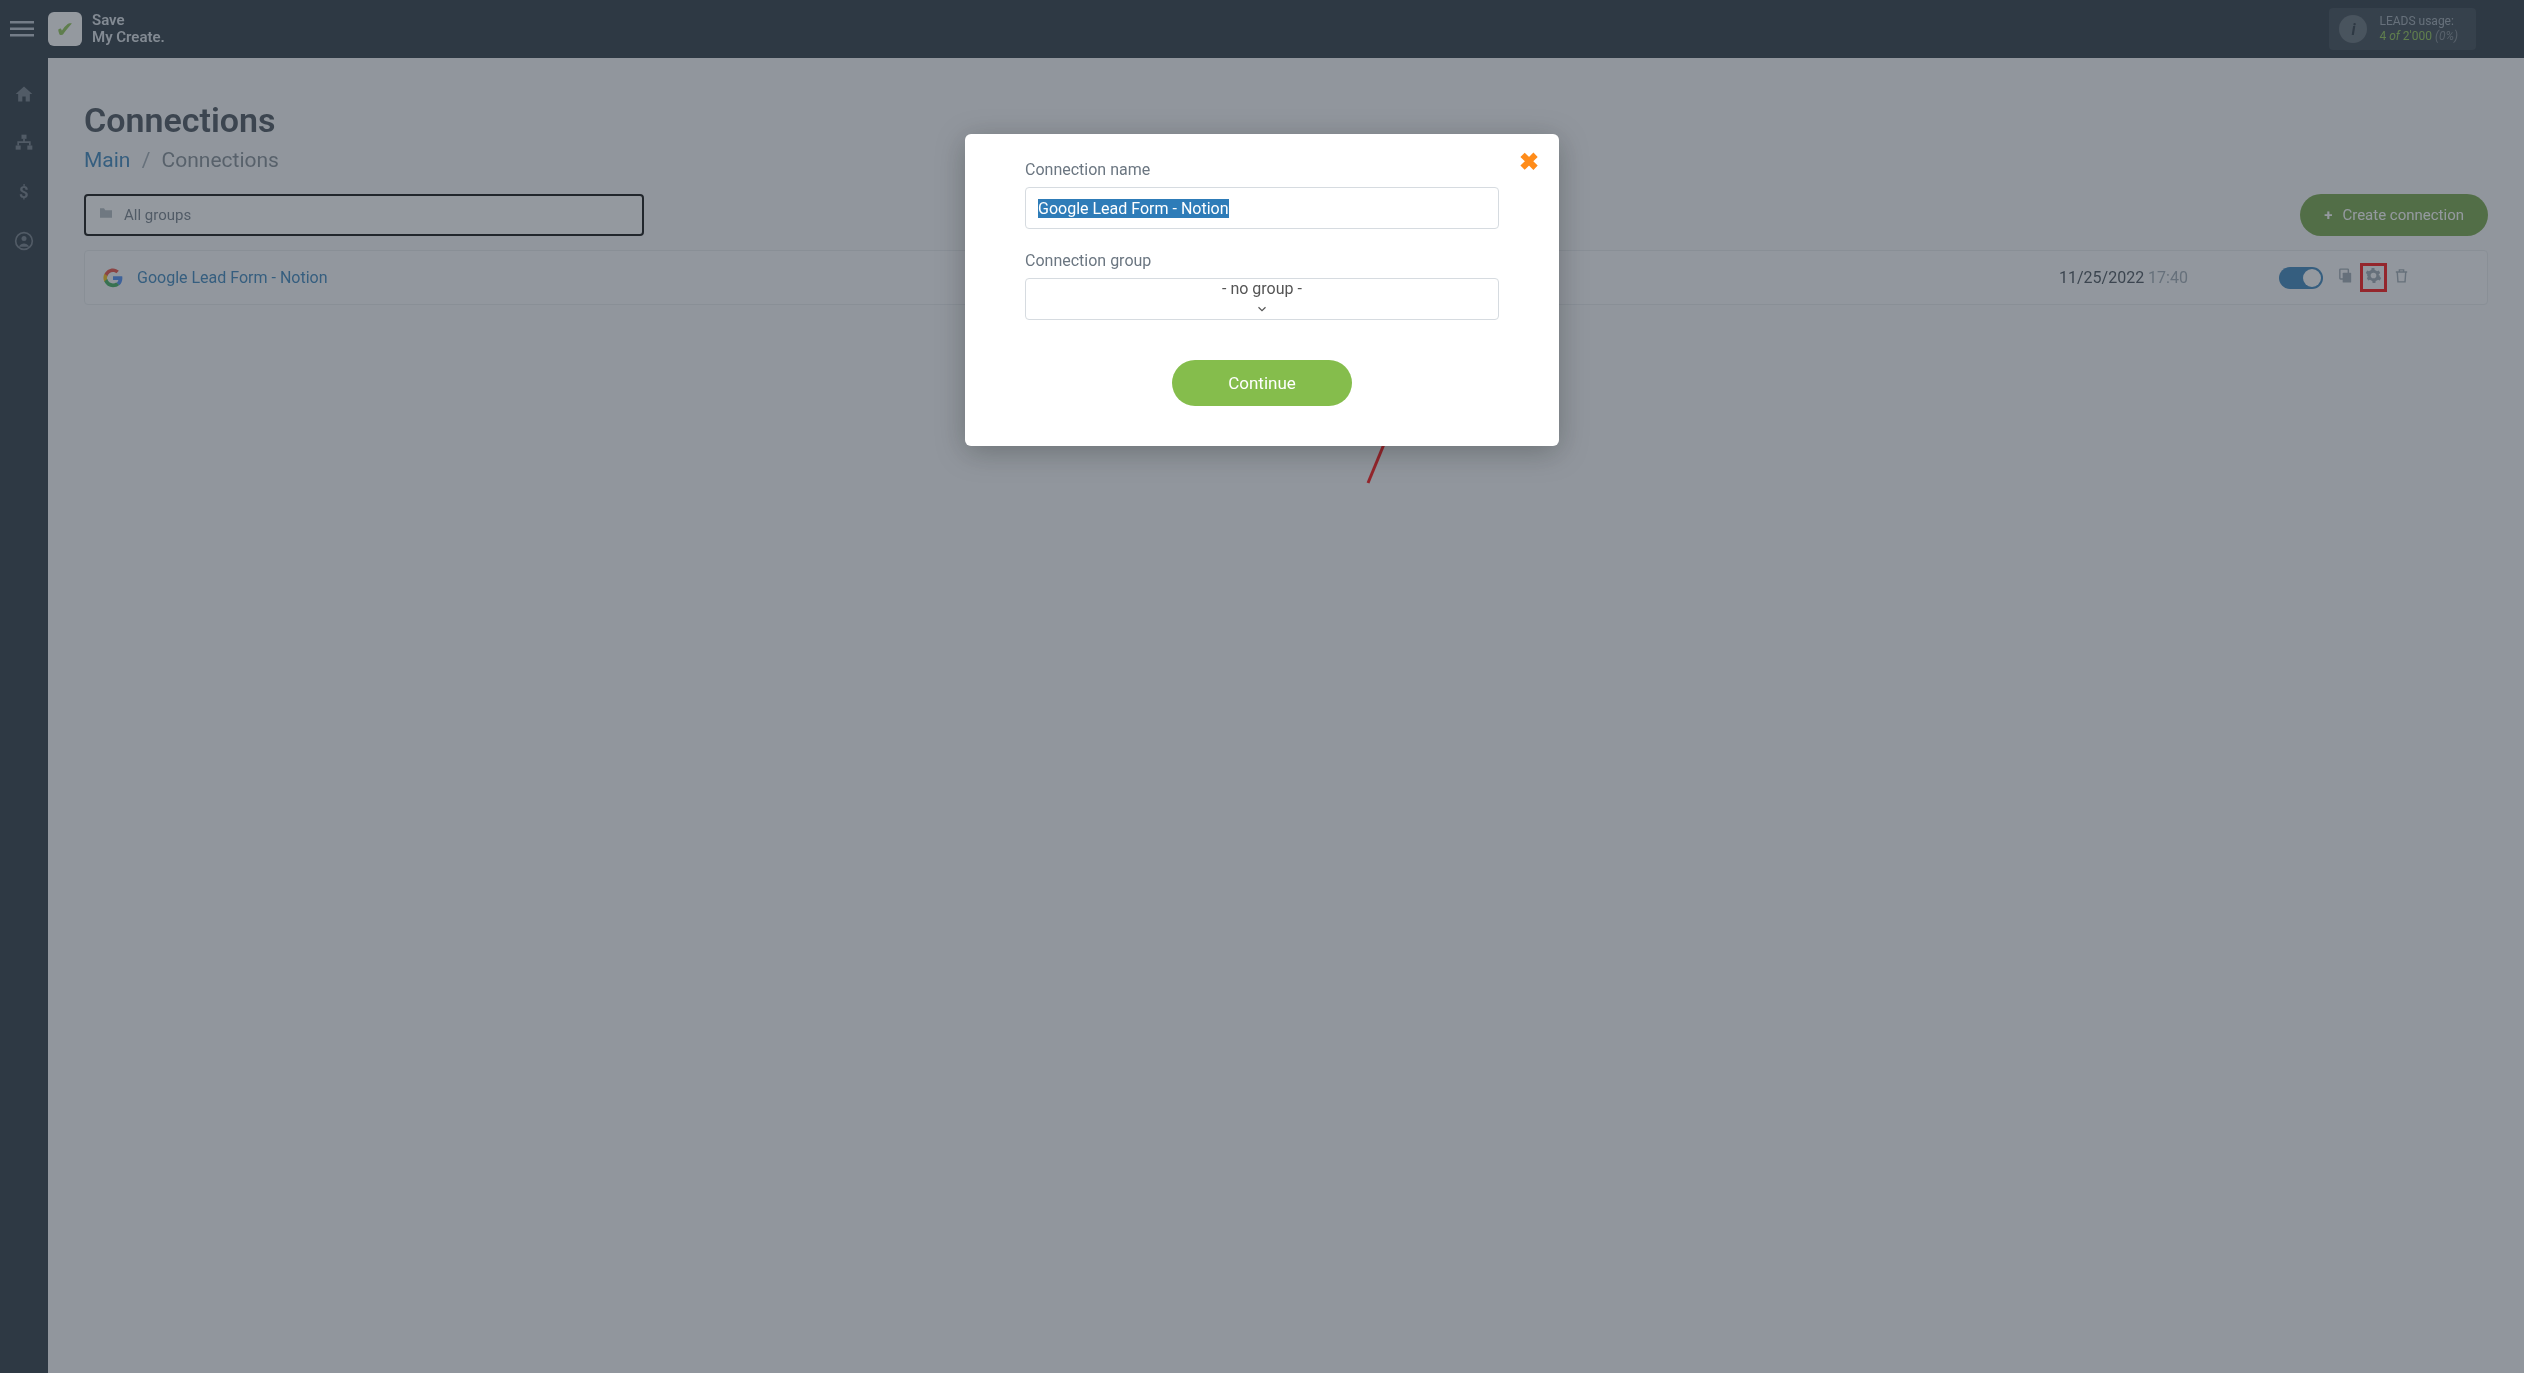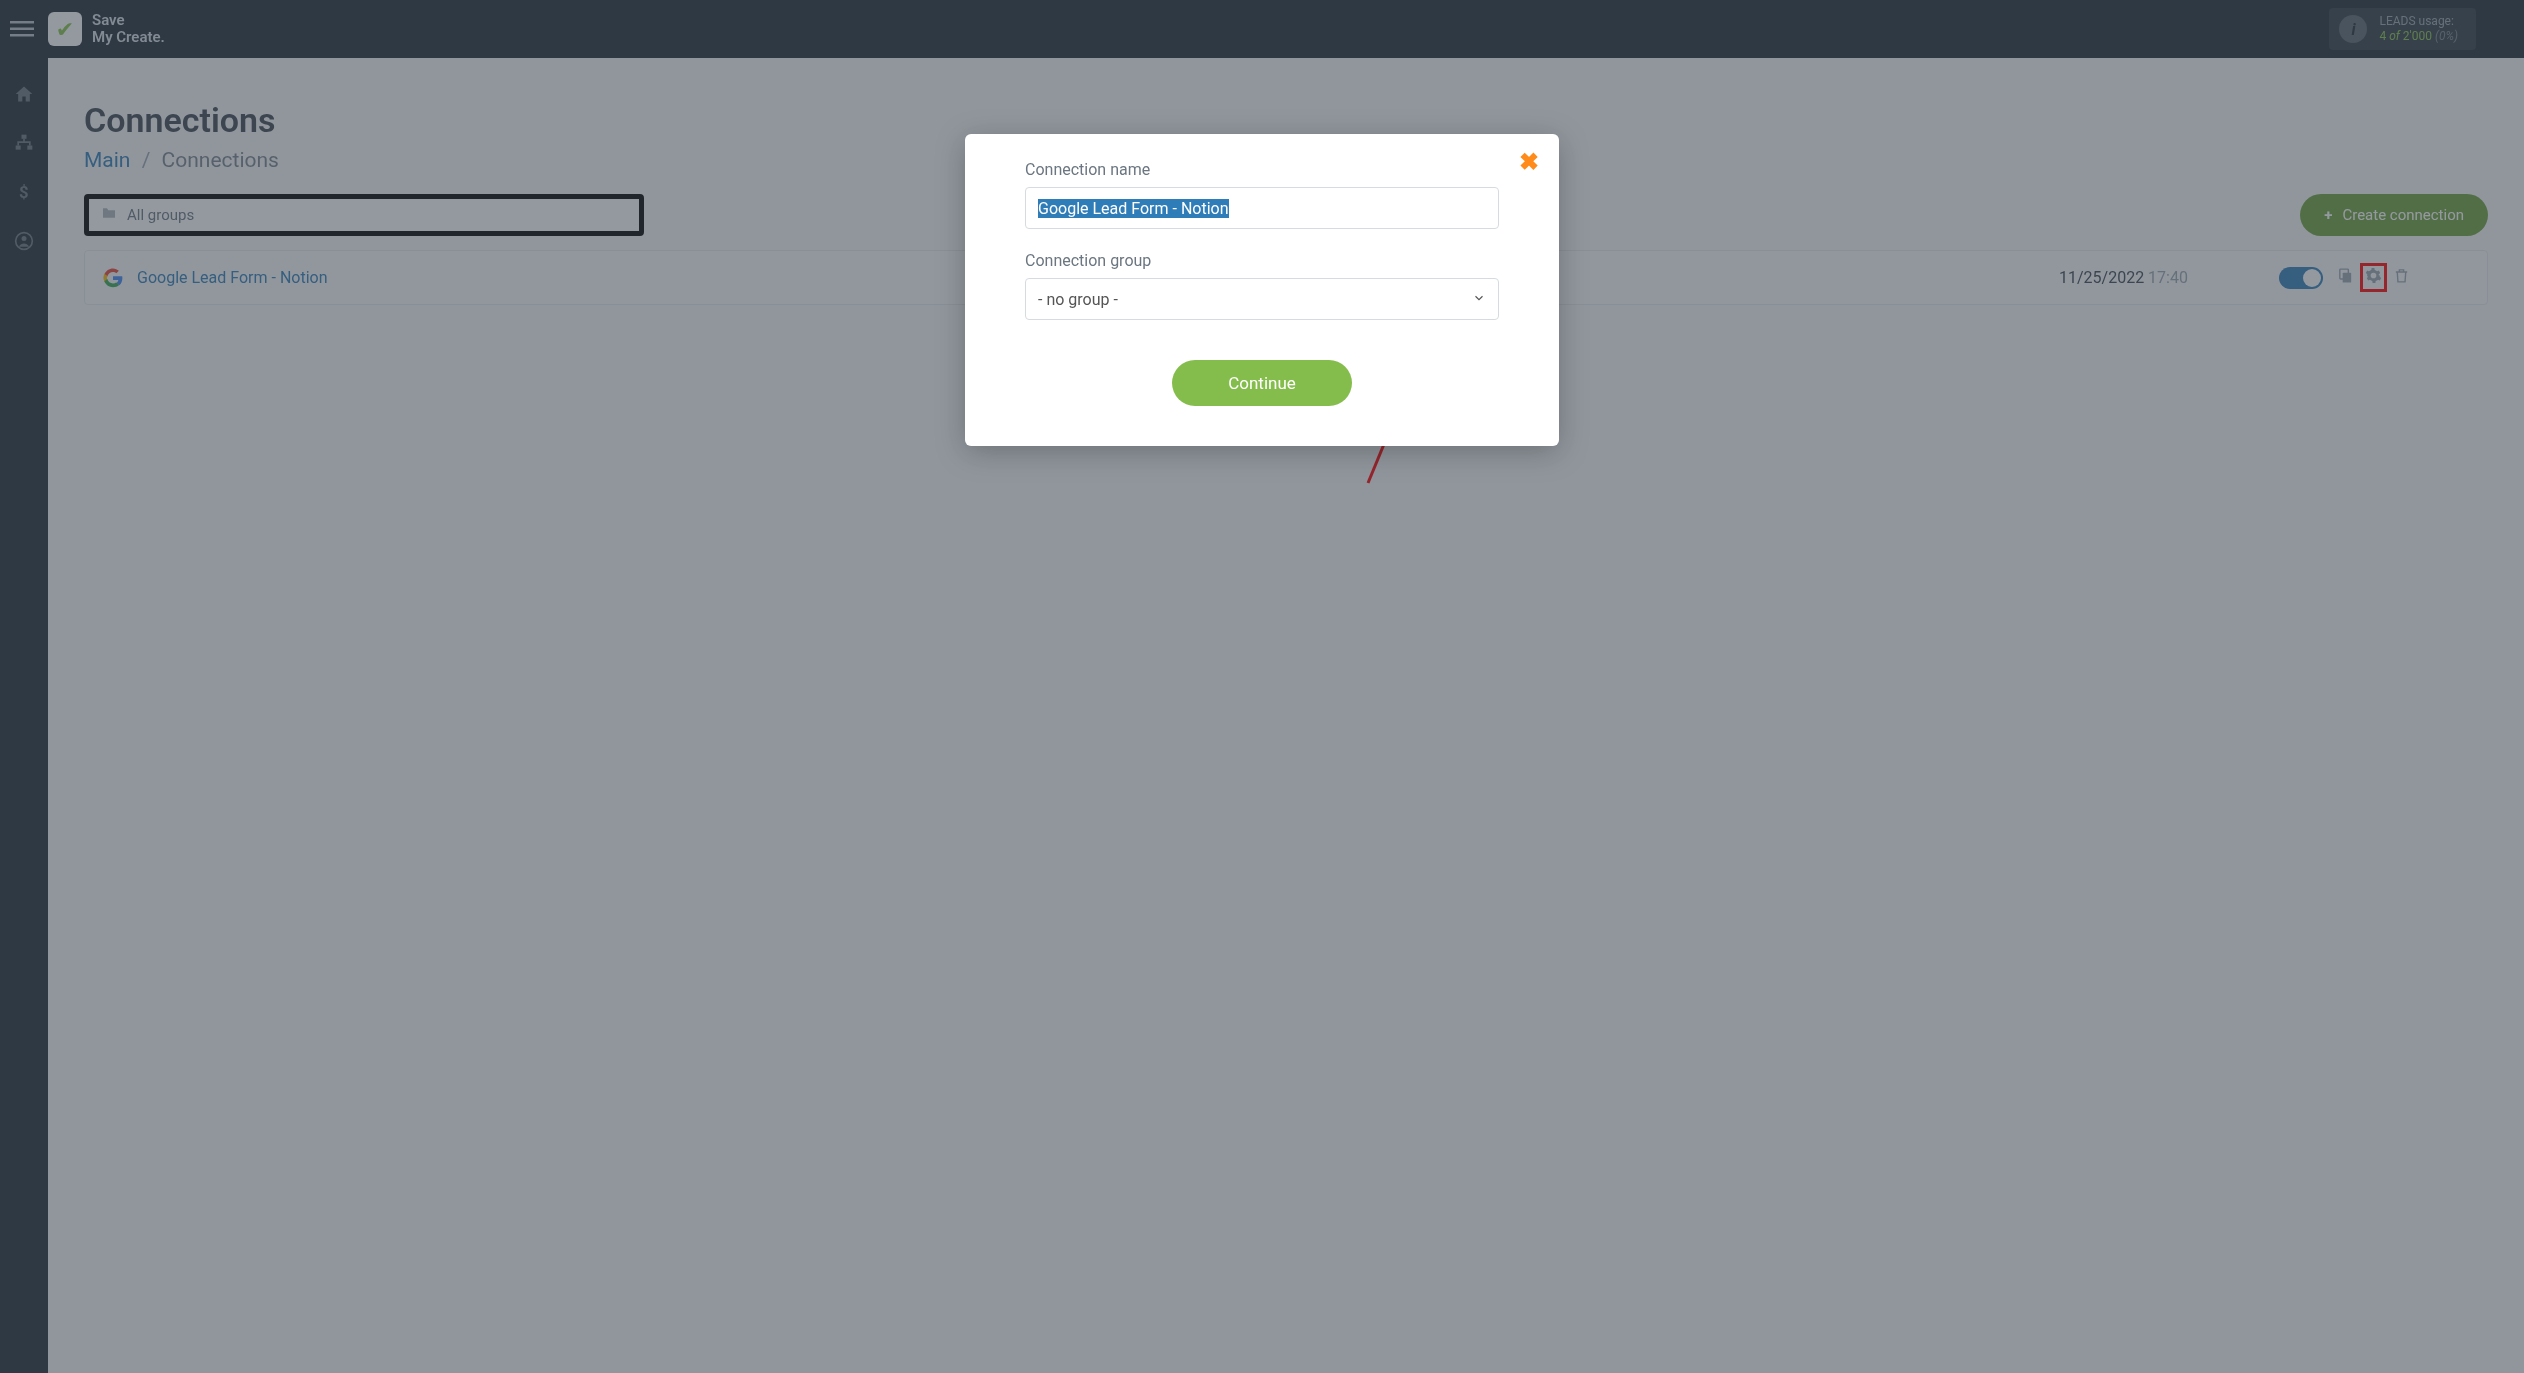--- a/index.html
+++ b/index.html
@@ -36,21 +36,21 @@
 
 
 .main{flex:1;background:#f8f9fa;padding:42px 36px;position:relative;overflow:auto;}
 .page-title{font-size:34px;font-weight:600;color:#3c4650;margin-bottom:8px;}
 .breadcrumb{font-size:21px;margin-bottom:22px;}
 .breadcrumb .bc-main{color:#2e7cb8;}
 .breadcrumb .bc-sep{color:#9aa5af;margin:0 6px;}
 .breadcrumb .bc-cur{color:#7a848d;}
 
 .toolbar-row{display:flex;margin-bottom:14px;}
-.group-select{flex:0 0 560px;height:42px;border:5px solid #000000;border-radius:4px;background:#fff;display:flex;align-items:center;padding:0 12px;color:#6b7681;font-size:15px;}
+.group-select{flex:0 0 560px;height:42px;border:2px solid #000000;border-radius:4px;background:#fff;display:flex;align-items:center;padding:0 12px;color:#6b7681;font-size:15px;}
 .folder-icon{color:#adb5bd;margin-right:10px;font-size:16px;}
 .toolbar-spacer{flex:1;}
 .create-btn{height:42px;background:#6ea03c;color:#fff;border:none;border-radius:21px;padding:0 24px;font-size:15px;display:flex;align-items:center;cursor:pointer;}
 .create-btn .plus{margin-right:10px;font-weight:700;}
 
 .table-head{display:flex;padding:6px 18px 10px 18px;color:#8a939c;font-size:12px;font-weight:600;letter-spacing:0.4px;}
 .th-name{flex:1;}
 .th-date{width:220px;}
 .th-auto{width:190px;}
 
@@ -68,21 +68,21 @@
 .gear-highlight{border:3px solid #f00;padding:1px 2px;}
 
 
 .overlay{position:fixed;inset:0;background:rgba(60,70,80,0.55);}
 .modal{position:absolute;left:50%;top:134px;transform:translateX(-50%);width:594px;background:#fff;border-radius:6px;padding:26px 60px 40px 60px;box-shadow:0 6px 30px rgba(0,0,0,0.25);}
 .modal-close{position:absolute;top:14px;right:20px;color:#ff8c1a;font-size:24px;font-weight:700;cursor:pointer;}
 .modal-title{text-align:center;color:#80b24a;font-size:28px;font-weight:700;margin:10px 0 28px 0;}
 .field-label{color:#6b7681;font-size:16px;margin-bottom:8px;}
 .input-wrap{width:100%;height:42px;border:1px solid #d6dbe0;border-radius:4px;padding:0 12px;font-size:16px;color:#333;margin-bottom:22px;display:flex;align-items:center;}
 .input-wrap .sel-text{background:#2e7cb8;color:#fff;}
-.select-input{width:100%;height:42px;border:1px solid #d6dbe0;border-radius:4px;padding:0 12px;font-size:16px;color:#555;margin-bottom:40px;display:flex;align-items:center;justify-content:space-between;cursor:pointer;}
+.select-input{width:100%;height:42px;border:1px solid #d6dbe0;border-radius:4px;padding:0 12px;font-size:16px;color:#555;margin-bottom:40px;display:flex;align-items:center;justify-content:space-between;cursor:pointer;flex-direction:column;}
 .select-chev{color:#555;font-size:14px;}
 .continue-btn{display:block;margin:0 auto;height:46px;width:180px;background:#85bd4c;color:#fff;border:none;border-radius:23px;font-size:17px;cursor:pointer;}
 
 
 .arrow-svg{position:absolute;pointer-events:none;}
 </style>
 </head>
 <body>
 
 <div class="topbar">

